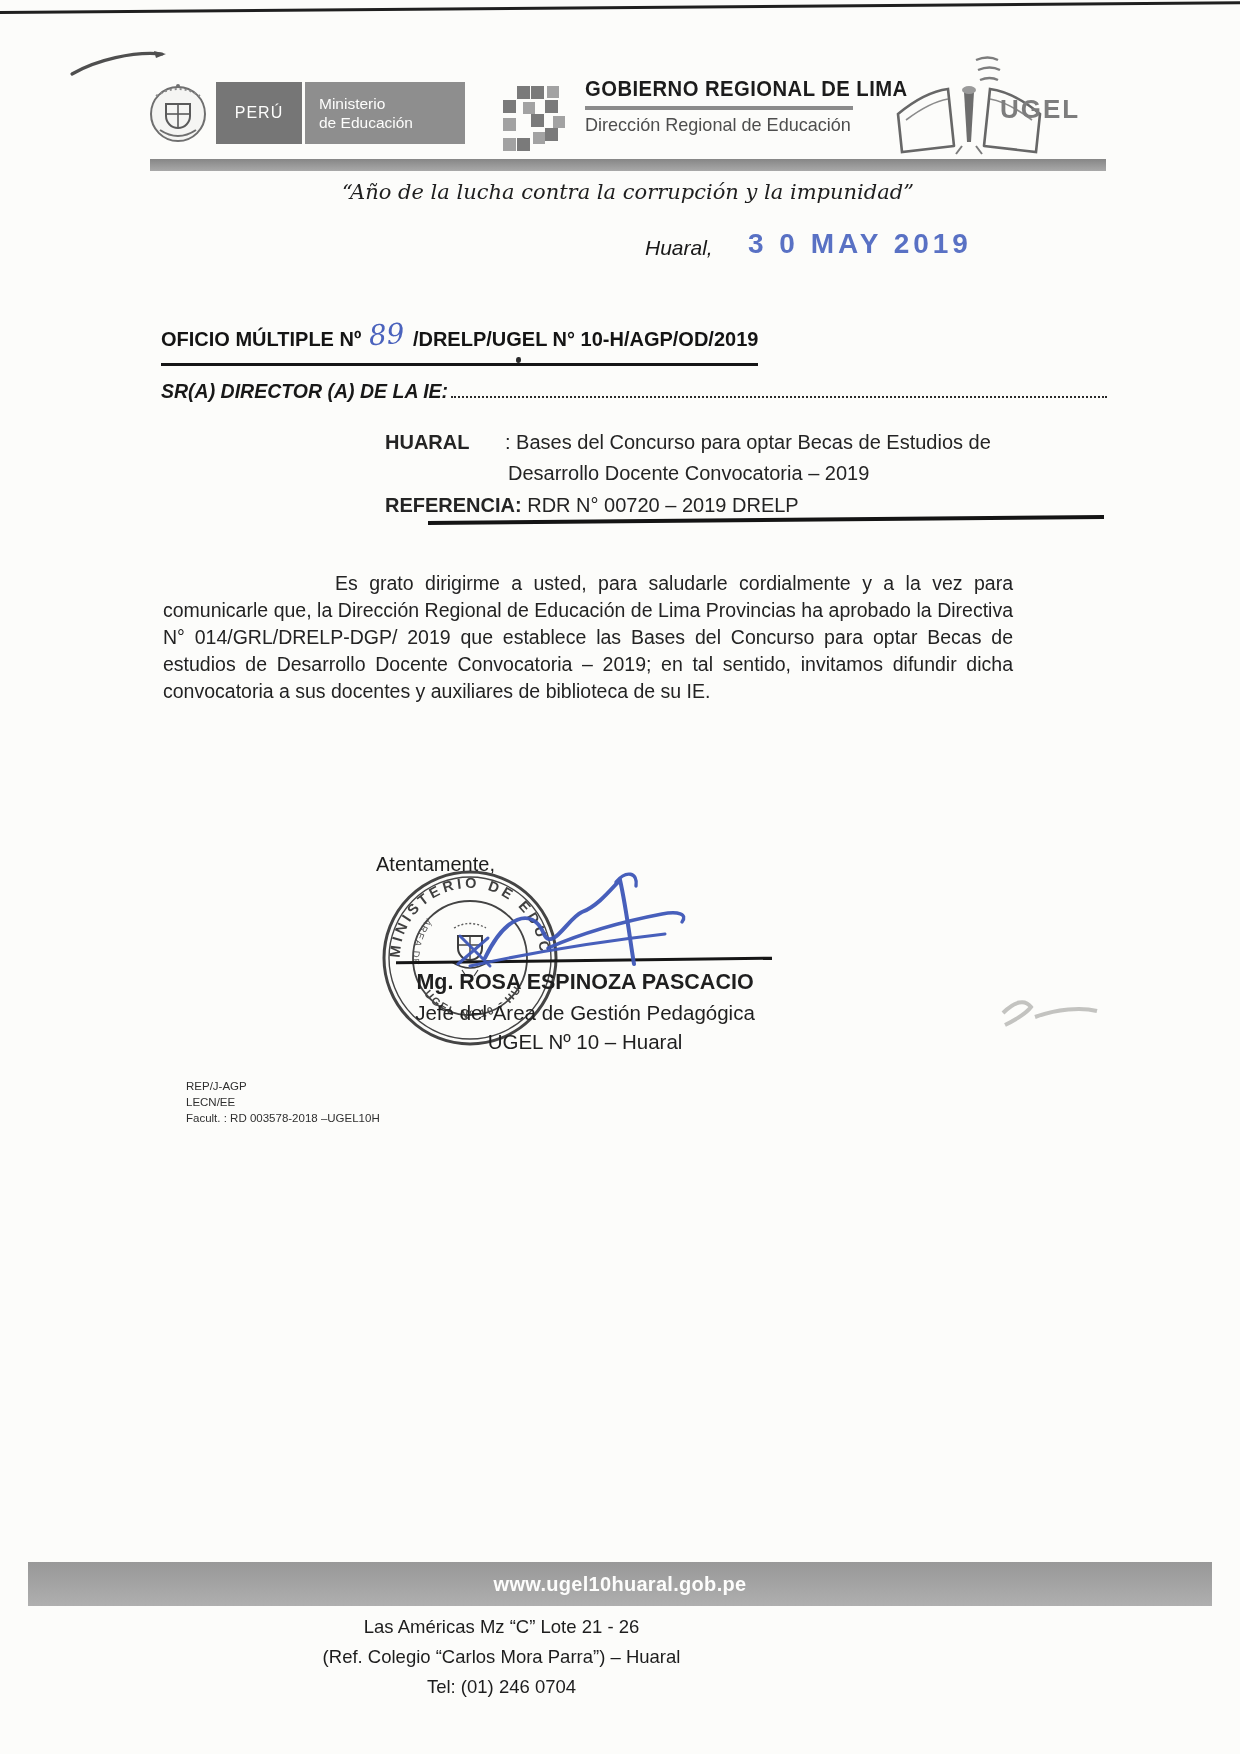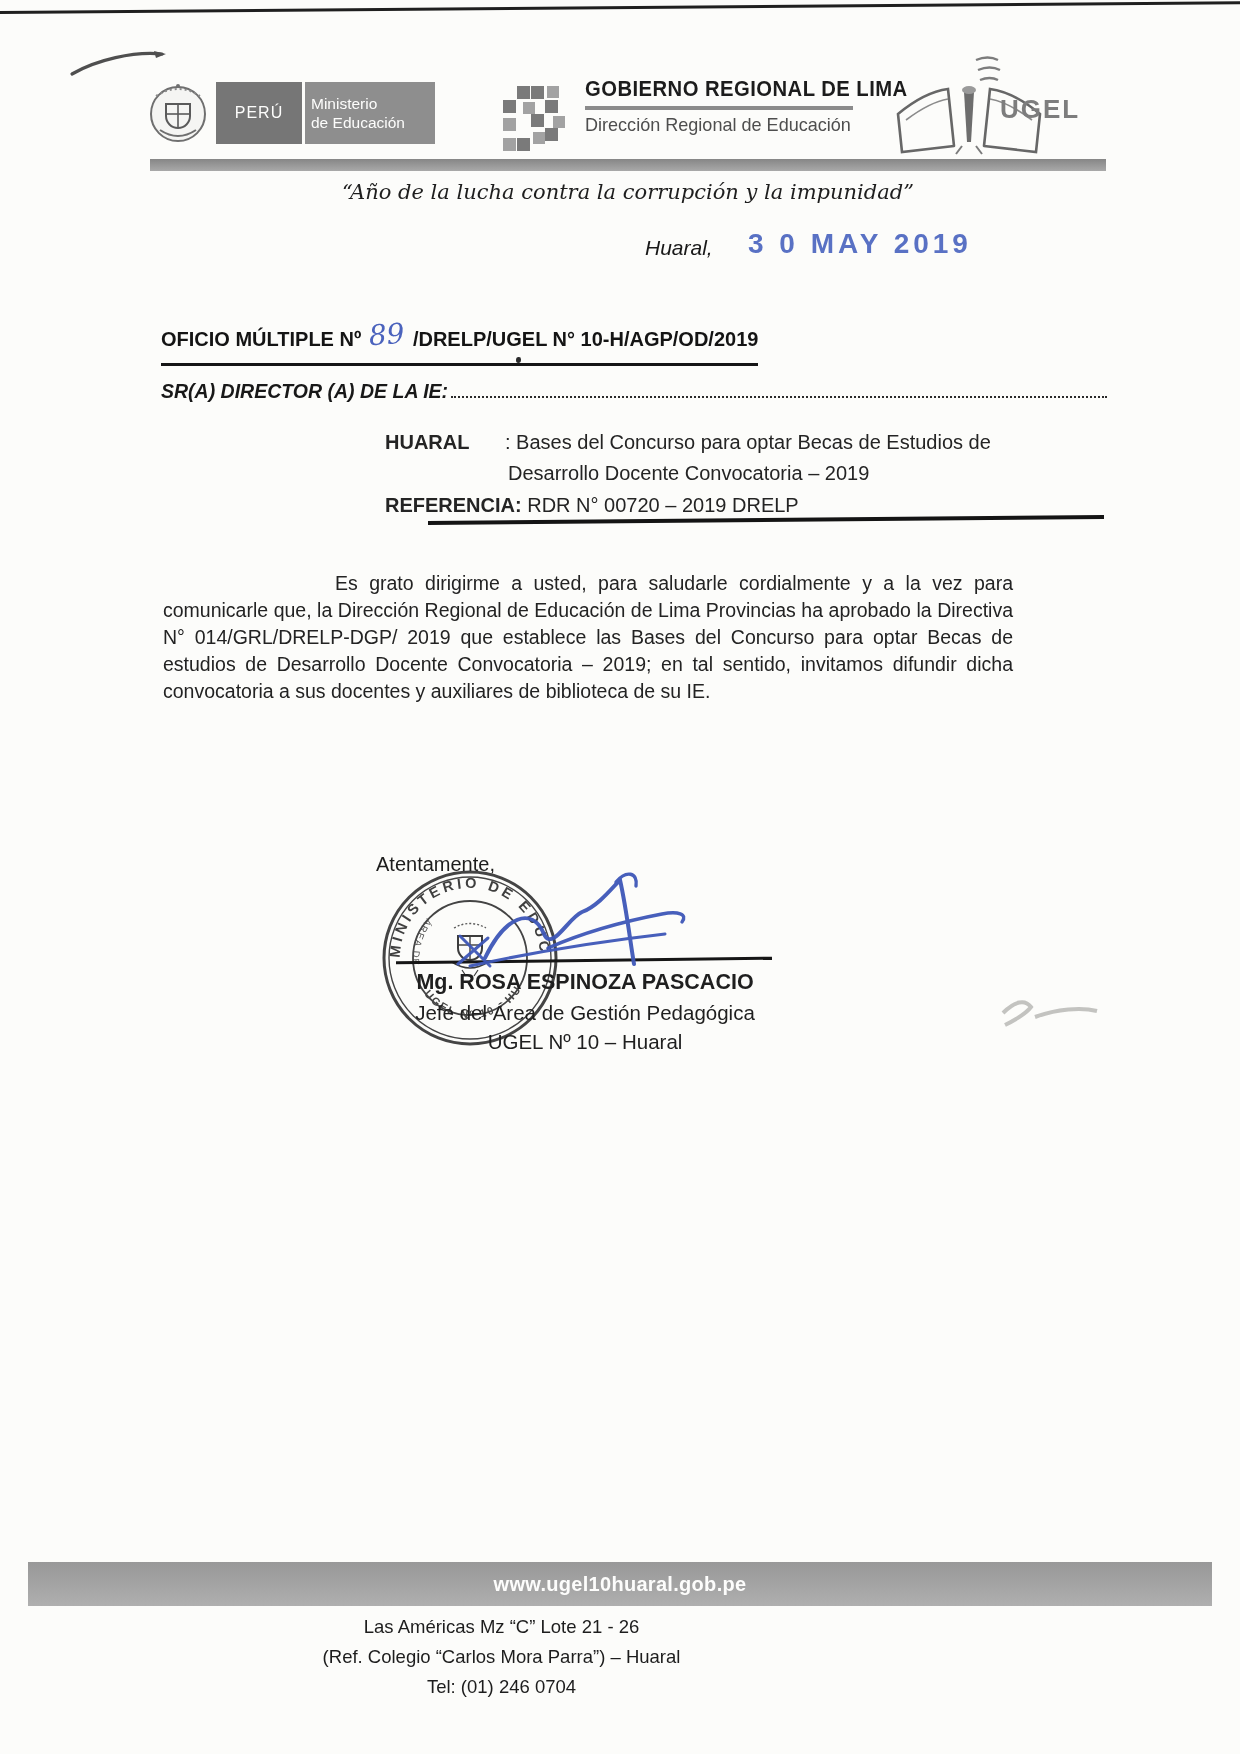--- a/index.html
+++ b/index.html
@@ -11,23 +11,23 @@
   .abs{position:absolute;}
 
   
   .scan-line-top{left:-8px; top:11px; width:1260px; height:3px; background:#1f1f1f;
     transform:rotate(-0.45deg); transform-origin:left center;}
 
   
   .peru-box{left:216px; top:82px; width:86px; height:62px; background:#767676;
     color:#fdfdfc; display:flex; align-items:center; justify-content:center;
     font-size:16px; letter-spacing:1px;}
-  .ministry-box{left:305px; top:82px; width:130px; height:62px; background:#8e8e8e;
+  .ministry-box{left:305px; top:82px; width:160px; height:62px; background:#8e8e8e;
     color:#fdfdfc; display:flex; flex-direction:column; justify-content:center;
-    padding-left:6px; box-sizing:border-box; font-size:15.5px; line-height:19px;}
+    padding-left:14px; box-sizing:border-box; font-size:15.5px; line-height:19px;}
   .grl-title{left:585px; top:76px; font-weight:bold; font-size:22px; color:#1c1c1c;
     transform:scaleX(.92); transform-origin:left top; white-space:nowrap; letter-spacing:.5px;}
   .grl-underline{left:585px; top:106px; width:268px; height:4px; background:#8b8b8b;}
   .grl-subtitle{left:585px; top:114px; font-size:19px; color:#4e4e4e;
     transform:scaleX(.95); transform-origin:left top; white-space:nowrap;}
   .ugel-label{left:1000px; top:94px; font-weight:bold; font-size:26px; color:#7d7d7d; letter-spacing:2px;}
   .header-bar{left:150px; top:159px; width:956px; height:12px;
     background:linear-gradient(180deg,#868686,#a9a9a9);}
 
   .motto{left:150px; top:180px; width:956px; text-align:center;
@@ -224,20 +224,25 @@
     <div class="sig-name">Mg. ROSA ESPINOZA PASCACIO</div>
     <div class="sig-title">Jefe del Área de Gestión Pedagógica</div>
     <div class="sig-org">UGEL Nº 10 – Huaral</div>
   </div>
 
   <svg class="abs scribble-svg" width="110" height="40" viewBox="0 0 110 40">
     <path d="M8,18 C20,6 30,4 36,12 C30,20 18,26 10,30" fill="none" stroke="#c3c3c0" stroke-width="4"></path>
     <path d="M40,22 C62,14 86,12 102,16" fill="none" stroke="#c3c3c0" stroke-width="4"></path>
   </svg>
 
+  <div class="abs codes">
+    <div>REP/J-AGP</div>
+    <div>LECN/EE</div>
+    <div>Facult. : RD 003578-2018 –UGEL10H</div>
+  </div>
 
   <div class="abs footer-bar">
     <span>www.ugel10huaral.gob.pe</span>
   </div>
   <div class="abs address">
     <div>Las Américas Mz “C” Lote 21 - 26</div>
     <div>(Ref. Colegio “Carlos Mora Parra”) – Huaral</div>
     <div>Tel: (01) 246 0704</div>
   </div>
 

